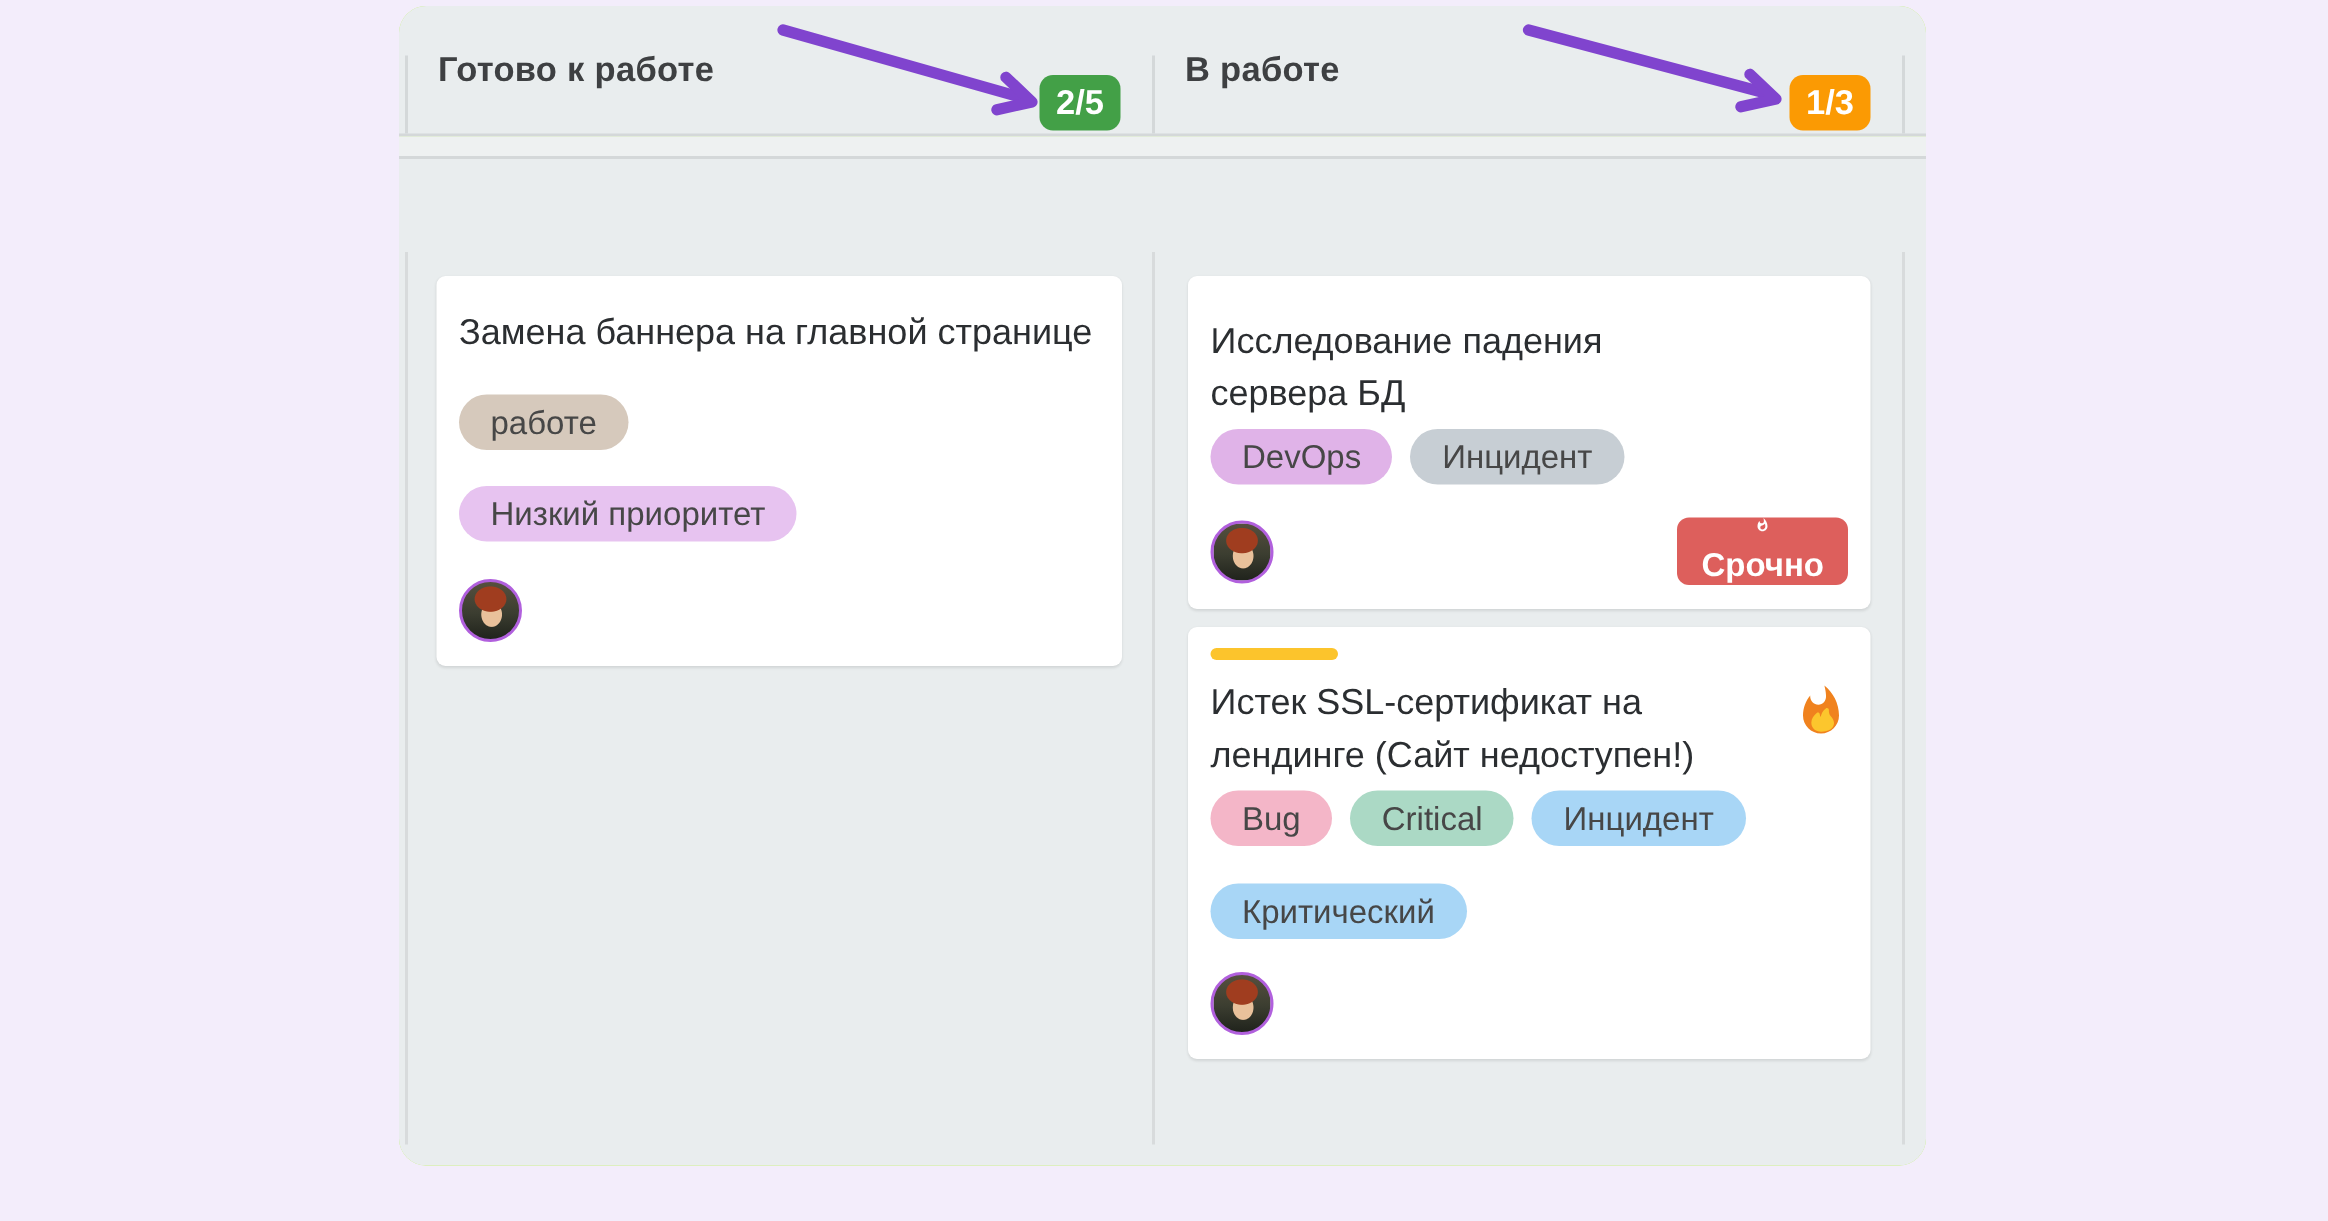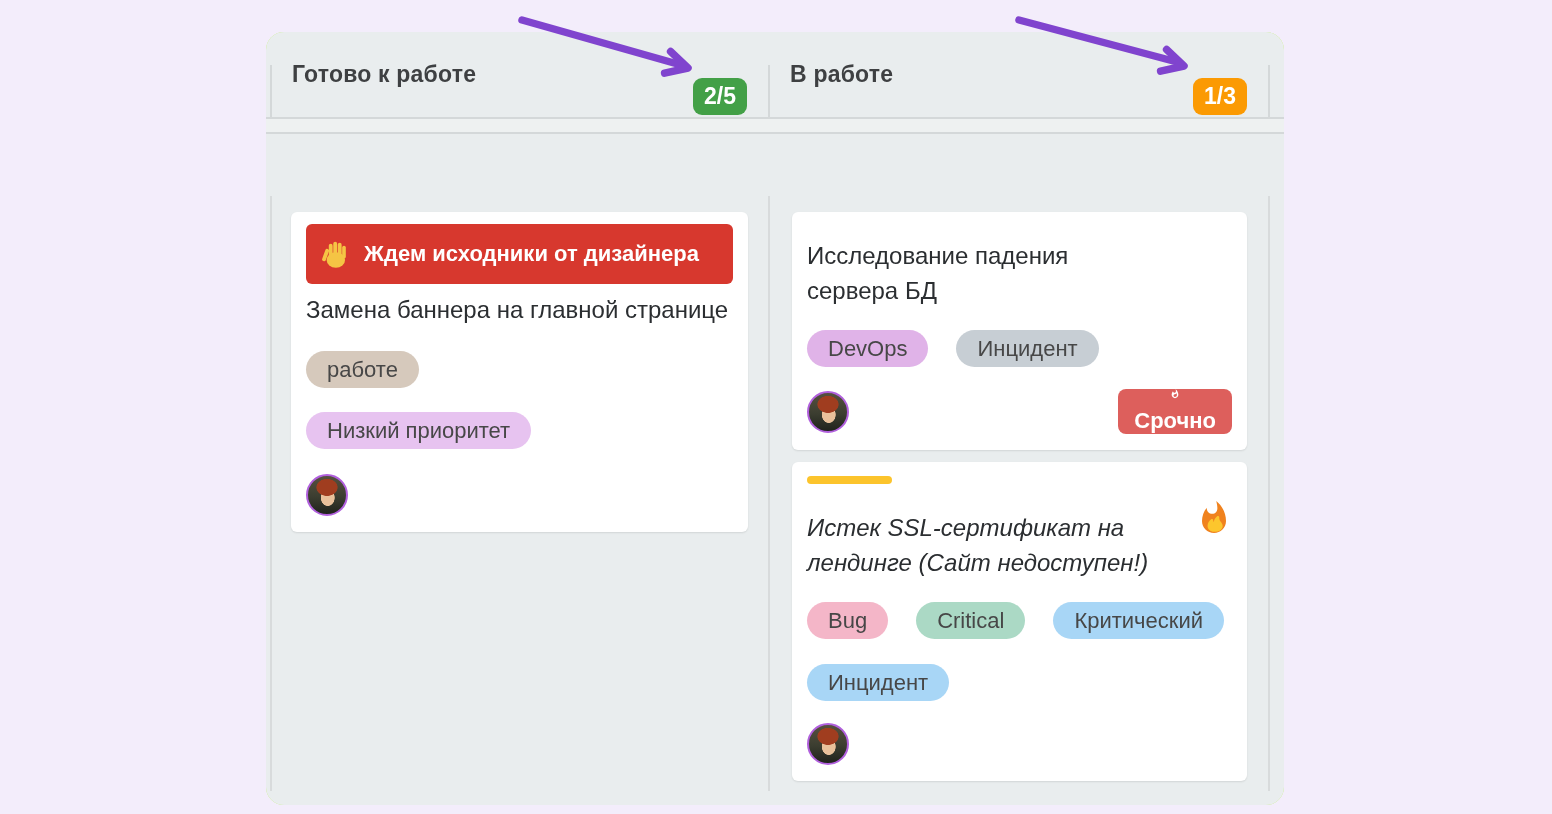--- a/index.html
+++ b/index.html
@@ -4,21 +4,21 @@
 <style>
   html,body{margin:0;padding:0;}
   body{
     width:1552px;height:814px;position:relative;overflow:hidden;
     background:#f3edfb;
     font-family:"Liberation Sans", sans-serif;
     -webkit-font-smoothing:antialiased;
   }
   
   .board{
-    position:absolute;left:266px;top:32px;width:1018px;height:773px;
+    position:absolute;left:266px;top:4px;width:1018px;height:773px;
     background:#bef264;border-radius:18px;overflow:hidden;
   }
   .header-row{position:absolute;left:0;top:0;width:100%;height:85px;background:#e9edee;border-bottom:2px solid #d4d8d9;}
   .hline{position:absolute;top:33px;height:52px;width:2px;background:#d4d8d9;}
   .hline.l1{left:4px}.hline.l2{left:502px}.hline.l3{left:1002px}
   .hcell{position:absolute;top:0;height:85px;display:flex;align-items:center;}
   .hcell.c1{left:4px;width:498px;}
   .hcell.c2{left:502px;width:500px;}
   .hcell .title{margin-left:22px;font-size:23px;font-weight:600;color:#3e4042;letter-spacing:.2px;}
   .count-badge{
@@ -52,37 +52,37 @@
     font-size:22px;font-weight:500;color:#474747;white-space:nowrap;width:auto;
   }
   .t-beige{background:#d6c9bc}
   .t-orchid{background:#e7c3f0}
   .t-lilac{background:#e0b3e8}
   .t-gray{background:#c7ced4}
   .t-pink{background:#f4b6c8}
   .t-green{background:#abd9c5}
   .t-blue{background:#a8d6f6}
   .tag-col{display:flex;flex-direction:column;align-items:flex-start;gap:24px;margin-top:24px;}
-  .tag-row{display:flex;flex-wrap:wrap;gap:28px;row-gap:25px;margin-top:22px;}
+  .tag-row{display:flex;flex-wrap:wrap;gap:12px;row-gap:25px;margin-top:6px;}
   .avatar{
     width:42px;height:42px;border-radius:50%;border:2px solid #b160dd;box-sizing:border-box;
     background:
       radial-gradient(ellipse 15px 12px at 50% 30%, #a03d1f 68%, rgba(0,0,0,0) 73%),
       radial-gradient(ellipse 10px 12px at 52% 57%, #e9c19b 66%, rgba(0,0,0,0) 72%),
       linear-gradient(180deg,#56503e 0%,#3b3d30 55%,#20231c 100%);
   }
   .card1-avatar{margin-top:25px;}
   .bottom-row{display:flex;align-items:center;margin-top:22px;}
   .urgent-badge{
     margin-left:auto;height:45px;padding:0 16px;border-radius:8px;background:#dd5f5c;
     display:flex;align-items:center;gap:9px;color:#fff;font-size:22px;font-weight:700;flex-direction:column;
   }
   .accent-bar{width:85px;height:8px;border-radius:4px;background:#fcc42c;margin:2px 0 10px 0;}
   .title-row{display:flex;align-items:flex-start;}
-  .title-row .card-title{width:360px;margin-top:16px;font-style:italic;}
+  .title-row .card-title{width:360px;margin-top:1px;}
   .fire-emoji{margin-left:auto;margin-top:6px;}
   .arrows{position:absolute;left:0;top:0;pointer-events:none;}
 </style>
 </head>
 <body>
 
 <div class="board">
 
   <div class="header-row">
     <div class="hline l1"></div>
@@ -103,33 +103,20 @@
   <div class="strip"></div>
   <div class="band"></div>
 
   <div class="cards-area">
     <div class="vline v1"></div>
     <div class="vline v2"></div>
     <div class="vline v3"></div>
 
     <div class="col-stack s1">
       <div class="card">
-        <div class="banner">
-          <svg width="30" height="30" viewBox="0 0 28 28">
-            <g fill="#f5c444">
-              <rect x="3.4" y="9" width="3.6" height="12" rx="1.8" transform="rotate(20 5.2 15)"></rect>
-              <rect x="8.2" y="4.4" width="3.6" height="14" rx="1.8"></rect>
-              <rect x="12.4" y="2.6" width="3.6" height="15.5" rx="1.8"></rect>
-              <rect x="16.6" y="3.6" width="3.6" height="14.5" rx="1.8"></rect>
-              <rect x="20.7" y="6.2" width="3.4" height="12" rx="1.7"></rect>
-              <ellipse cx="14.8" cy="19.6" rx="8.6" ry="7.2"></ellipse>
-            </g>
-          </svg>
-          <span class="banner-text">Ждем исходники от дизайнера</span>
-        </div>
         <div class="card-title">Замена баннера на главной странице</div>
         <div class="tag-col">
           <span class="tag t-beige">работе</span>
           <span class="tag t-orchid">Низкий приоритет</span>
         </div>
         <div class="avatar card1-avatar"></div>
       </div>
     </div>
 
     <div class="col-stack s2">
@@ -156,22 +143,22 @@
         <div class="title-row">
           <div class="card-title">Истек SSL-сертификат на лендинге (Сайт недоступен!)</div>
           <svg class="fire-emoji" width="36" height="36" viewBox="0 0 24 24">
             <path fill="#f0821e" d="M13.5 0.67s0.74 2.65 0.74 4.8c0 2.06-1.35 3.73-3.41 3.73-2.07 0-3.63-1.67-3.63-3.73l0.03-0.36C5.21 7.51 4 10.62 4 14c0 4.42 3.58 8 8 8s8-3.58 8-8c0-5.39-2.59-10.2-6.5-13.33z"></path>
             <path fill="#fcc62d" d="M12.1 21.2c-2.6 0-4.4-1.7-4.4-4 0-1.8 1.1-3.3 2.4-4.3 0.5-0.4 1.3-0.1 1.35 0.55 0.03 0.45 0.16 0.9 0.38 1.2 0.32-1.4 1-2.9 2.3-3.8 0.6-0.42 1.42 0.05 1.38 0.78-0.05 0.9 0.15 1.9 0.85 2.7 0.8 0.95 1.43 1.95 1.43 3 0 2.3-2.1 3.87-5.69 3.87z"></path>
           </svg>
         </div>
         <div class="tag-row">
           <span class="tag t-pink">Bug</span>
           <span class="tag t-green">Critical</span>
+          <span class="tag t-blue">Инцидент</span>
           <span class="tag t-blue">Критический</span>
-          <span class="tag t-blue">Инцидент</span>
         </div>
         <div class="avatar" style="margin-top:22px;"></div>
       </div>
 
     </div>
   </div>
 </div>
 
 <svg class="arrows" width="1552" height="814">
   <g stroke="#8044ce" stroke-width="7.5" fill="none" stroke-linecap="round" stroke-linejoin="round">

